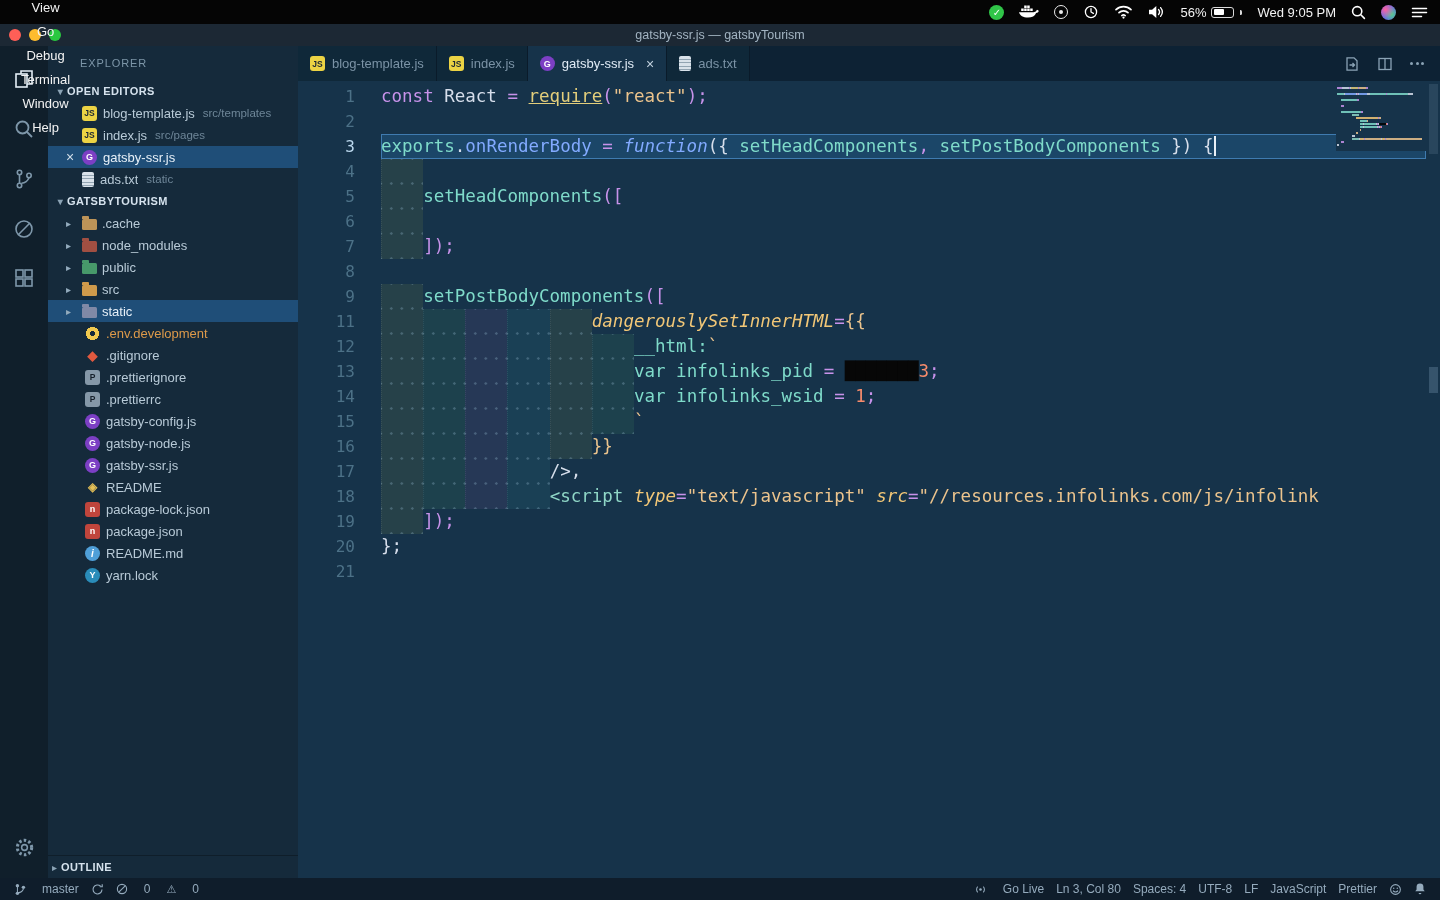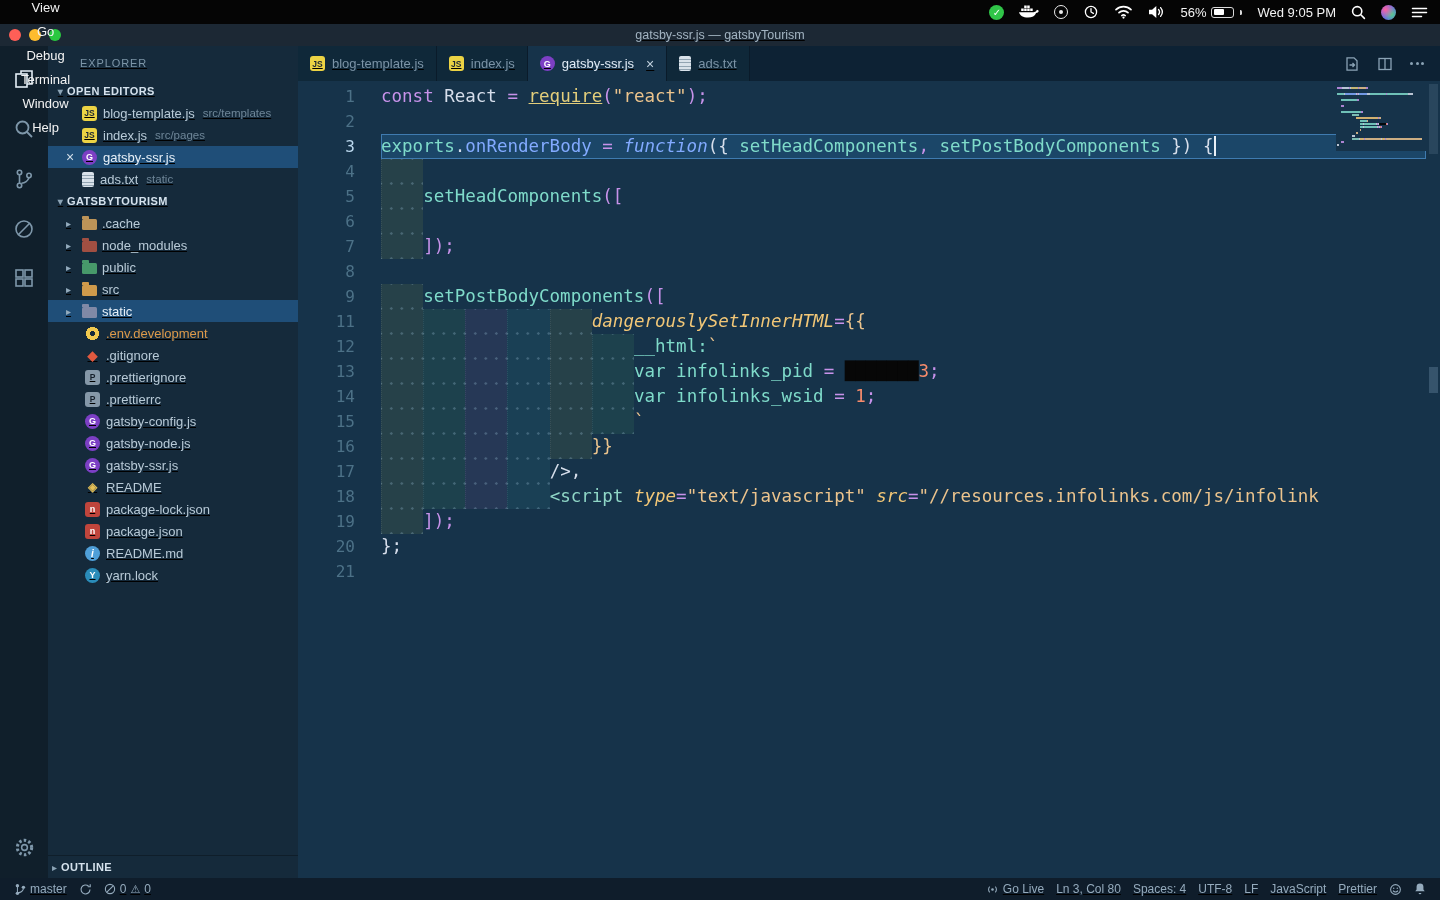--- a/index.html
+++ b/index.html
@@ -30,21 +30,21 @@
   .bat-fill { width:56%; background:#ffffff; border-radius:1px; }
   .bat-nub { width:2px; height:5px; background:#d9d9d9; border-radius:0 1.5px 1.5px 0; margin-left:1px; }
   .siri { width:15px; height:15px; border-radius:50%;
     background: radial-gradient(circle at 30% 30%, #ff5fa2, transparent 62%),
                 radial-gradient(circle at 72% 62%, #51d08c, transparent 58%),
                 radial-gradient(circle at 50% 50%, #3f8cff, #7b5bd6); }
   .clock { font-size:13px; }
 
   
   .vswindow { position:absolute; top:24px; left:0; width:1440px; height:876px;
-    display:flex; flex-direction:column;text-decoration:underline; }
+    display:flex; flex-direction:column; }
   .titlebar { height:22px; background:#1c2834; position:relative; display:flex;
     align-items:center; flex:none; }
   .traffic { position:absolute; left:9px; top:5px; display:flex; gap:8px; }
   .tl { width:12px; height:12px; border-radius:50%; }
   .tl-close{ background:#ff5f57; } .tl-min{ background:#febc2e; } .tl-zoom{ background:#2ac840; }
   .titlebar-title { margin:0 auto; font-size:12.5px; color:#a3b4c2; }
 
   .body-row { flex:1; display:flex; min-height:0; }
 
   
@@ -145,21 +145,21 @@
 
   .vscroll { position:absolute; top:0; right:0; width:14px; bottom:0; }
   .vthumb { position:absolute; top:3px; right:2px; width:9px; height:70px;
     background:rgba(128,160,184,0.18); }
   .vdeco { position:absolute; top:286px; right:2px; width:9px; height:26px;
     background:rgba(150,185,210,0.25); }
 
   
   .statusbar { height:22px; flex:none; background:#0f1d2b; display:flex; align-items:center;
     font-size:12px; color:#95abbd; padding:0 8px; }
-  .sb-item { display:flex; align-items:center; gap:4px; padding:0 6px; height:22px; cursor:pointer; }
+  .sb-item { display:flex; align-items:center; gap:16px; padding:0 6px; height:22px; cursor:pointer; }
   .sb-right { margin-left:auto; display:flex; align-items:flex-start; }
   .warn-glyph { font-size:11px; line-height:1; }
 
   svg { display:block; }
 </style>
 </head>
 <body>
 
 <div class="menubar">
   <div class="mb-left">

